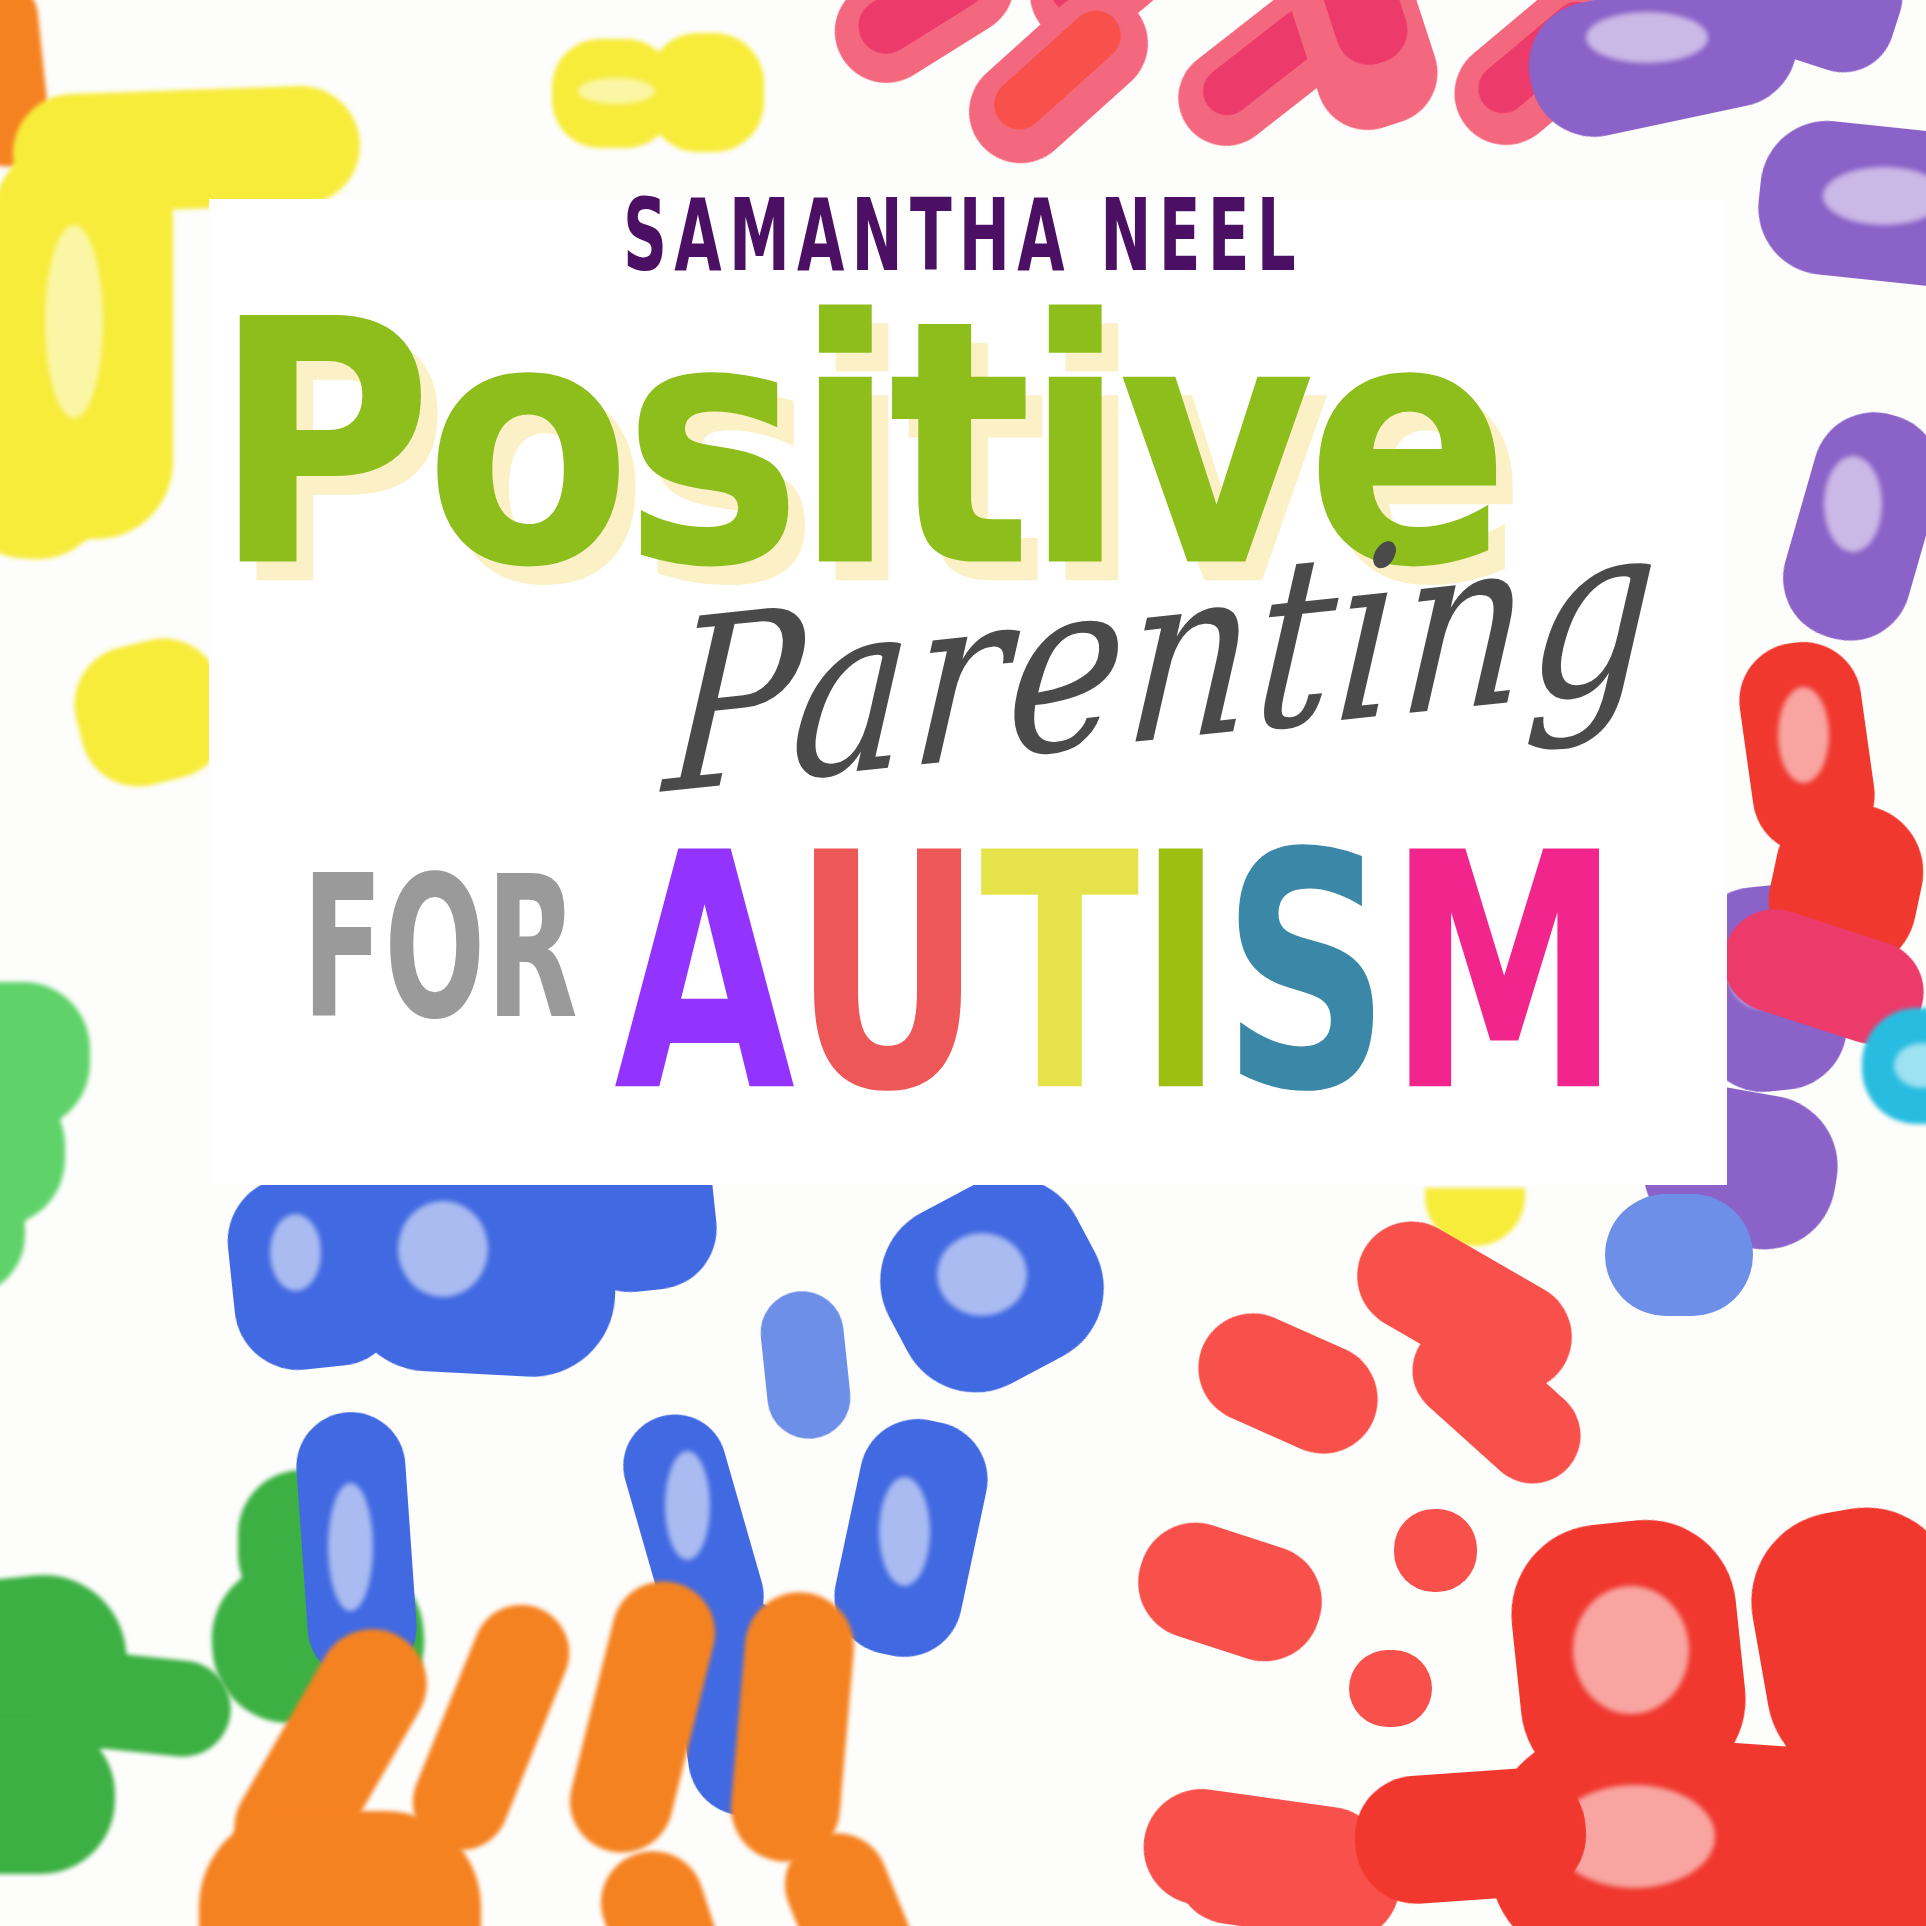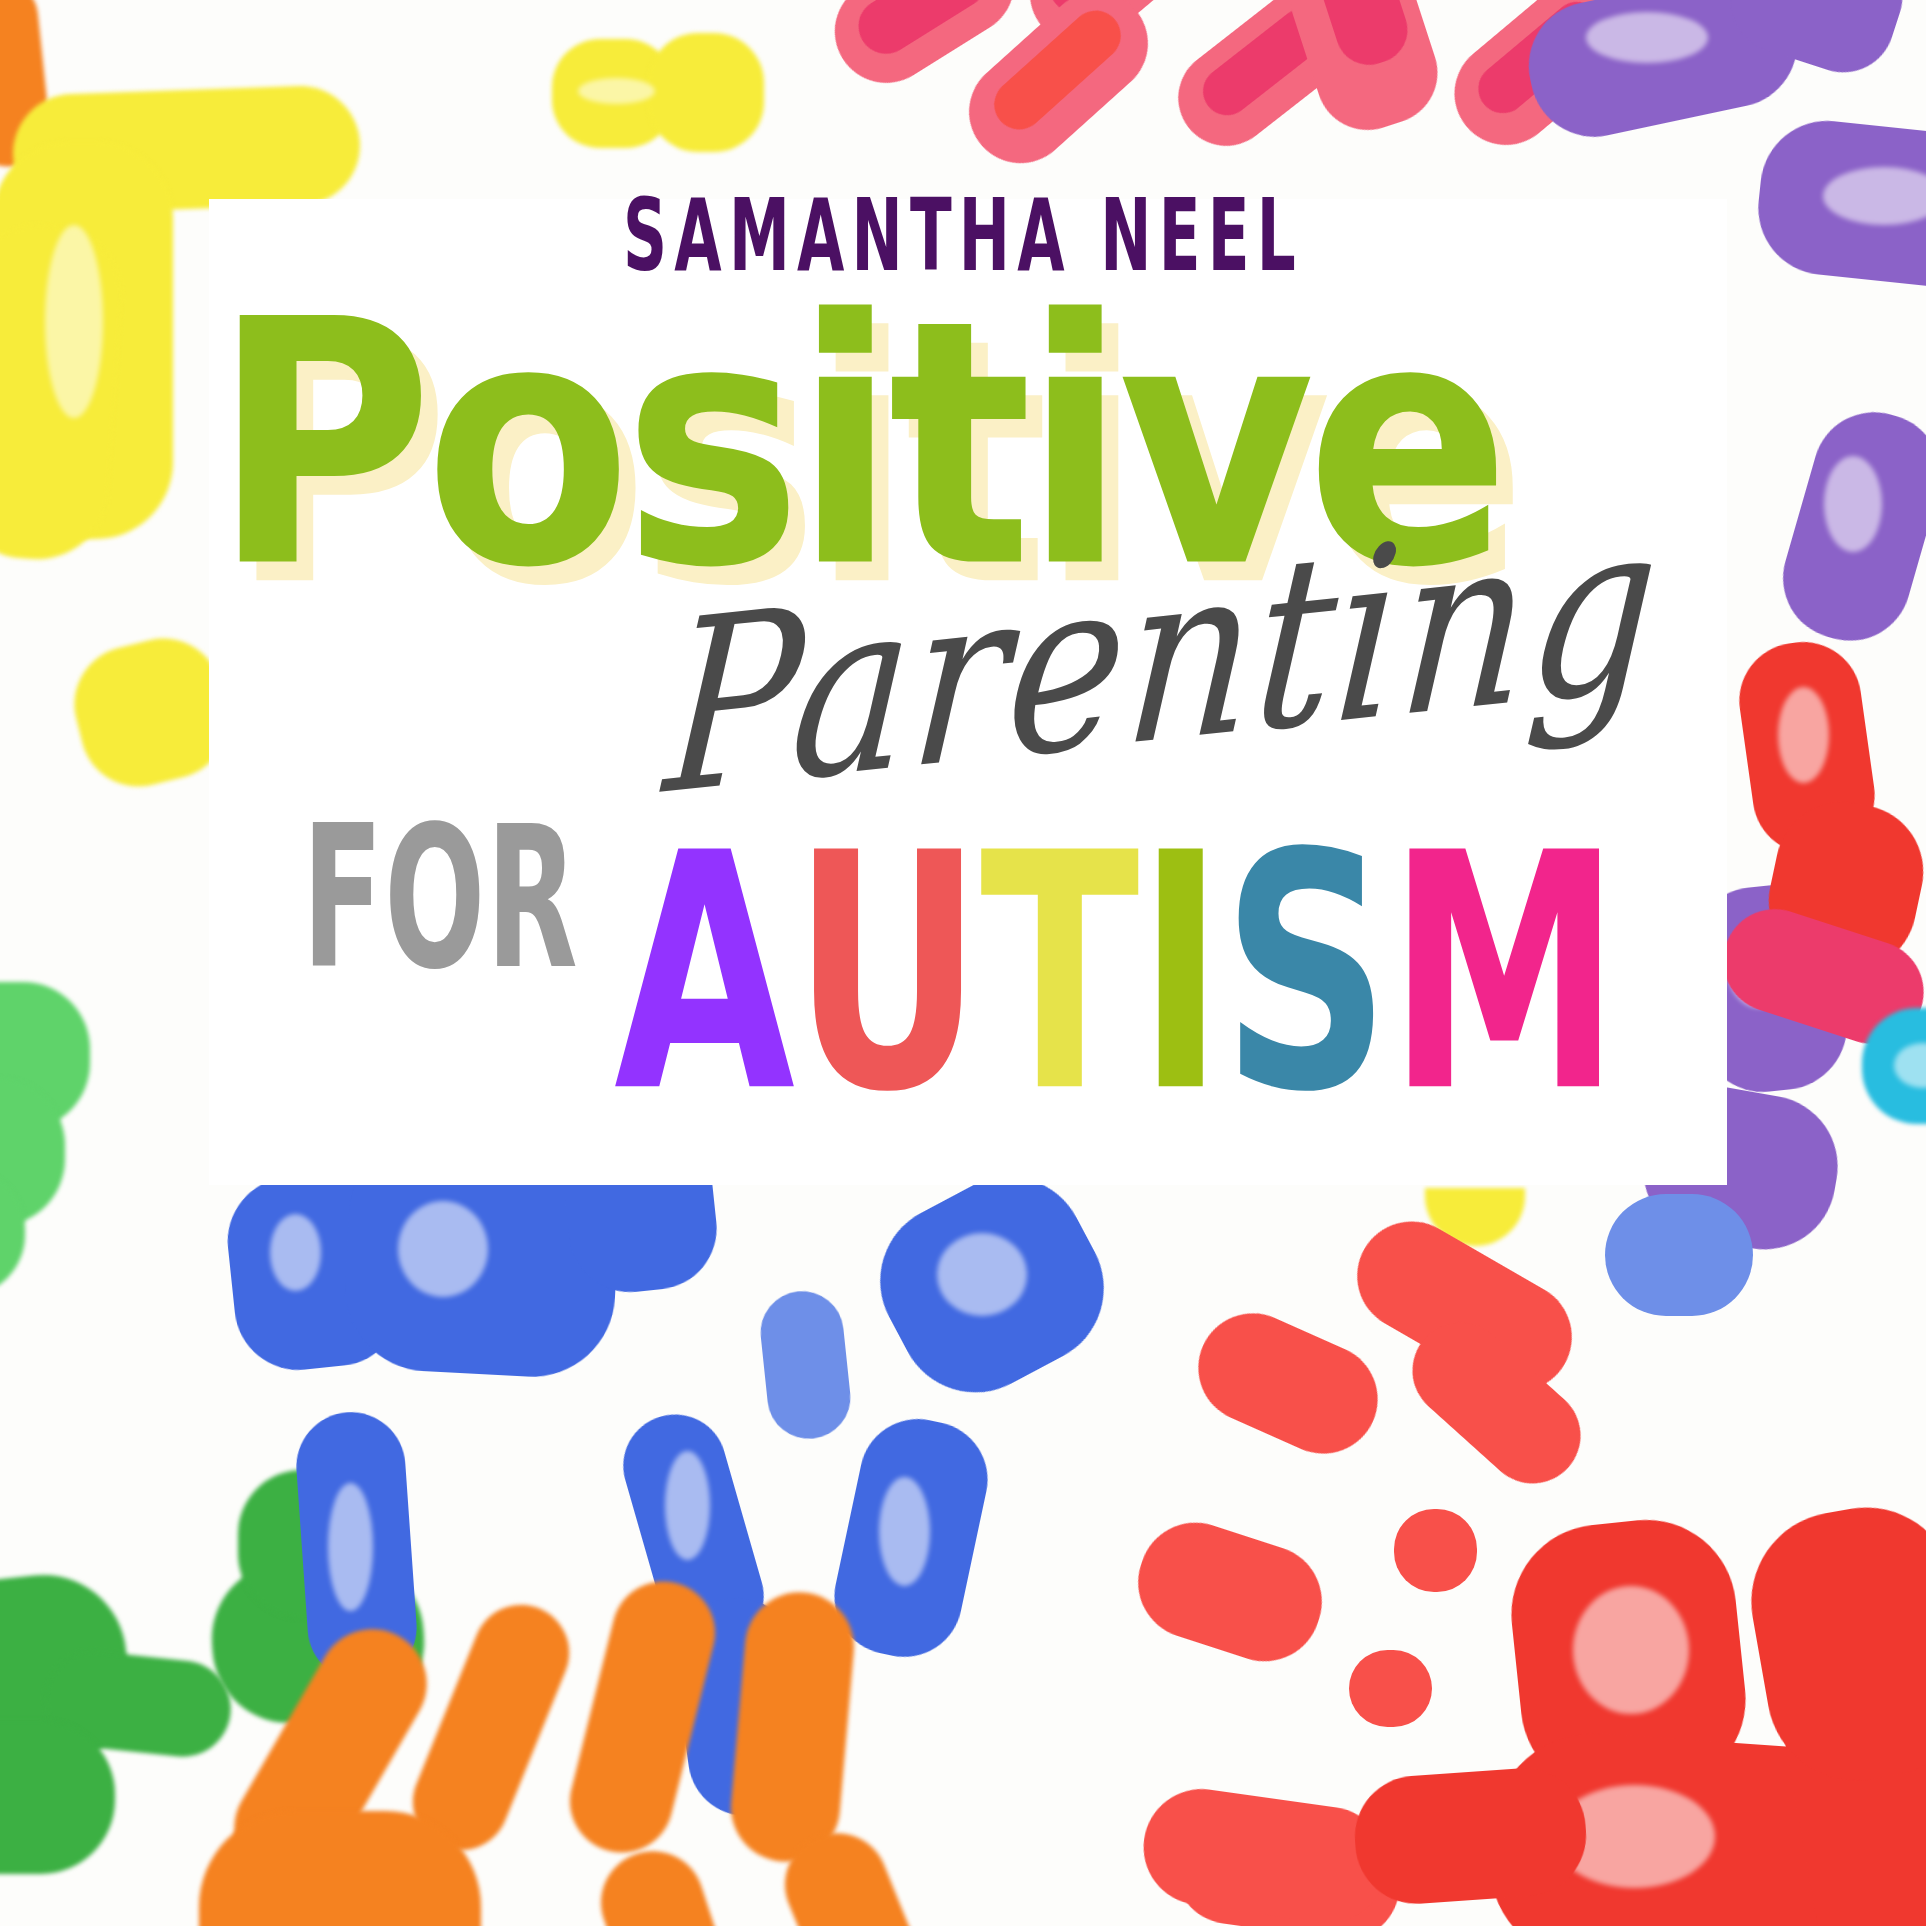--- a/index.html
+++ b/index.html
@@ -102,21 +102,21 @@
     letter-spacing: 1.3px;
     transform: rotate(-6deg) skewX(-10deg) scaleY(1.18);
     transform-origin: 0 50%;
   }
 
   .line-for-autism {
     position: absolute;
     left: 302px;
     top: 835px;
     display: flex;
-    align-items: flex-start;
+    align-items: center;
     line-height: 1;
   }
   .for-word {
     font-family: "Liberation Sans Narrow", "DejaVu Sans Condensed", "Liberation Sans", sans-serif;
     font-weight: 700;
     font-size: 161px;
     color: #9A9A9A;
     letter-spacing: 1.3px;
     transform: scaleX(0.82) scaleY(1.22);
     transform-origin: 0 100%;

